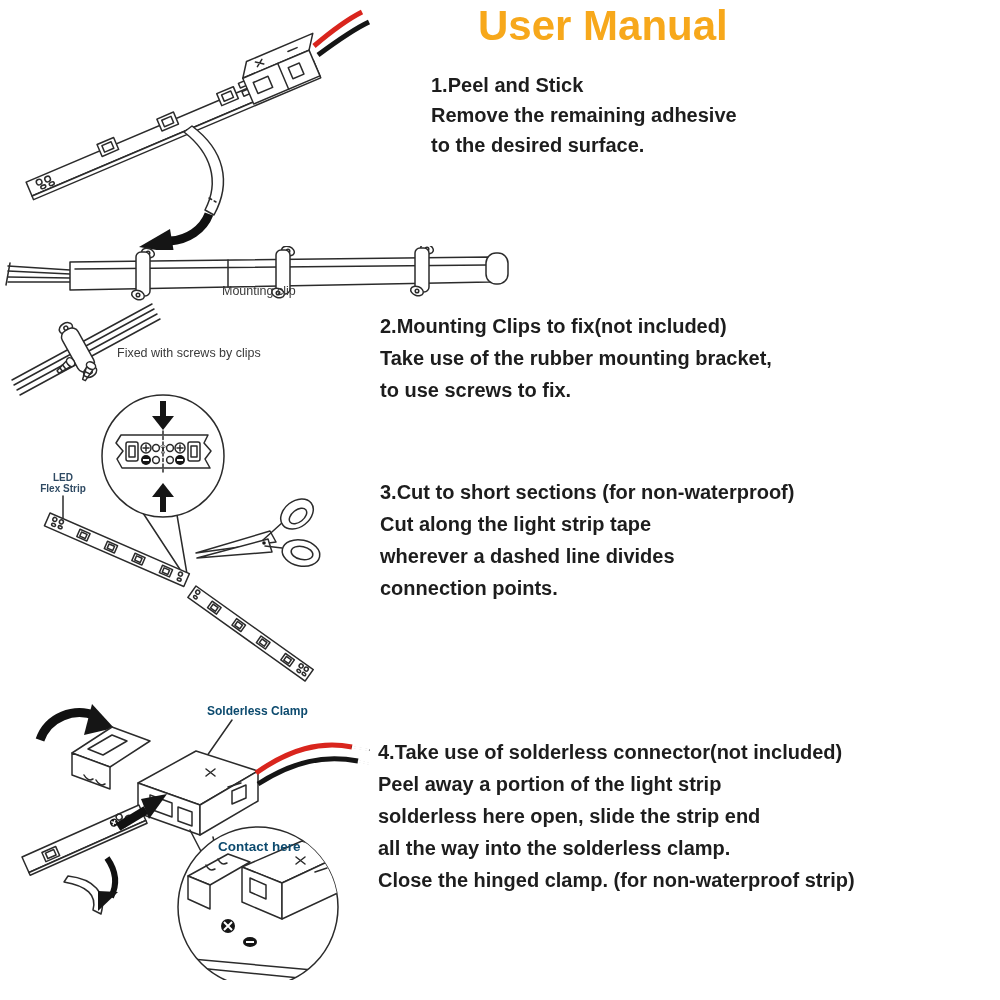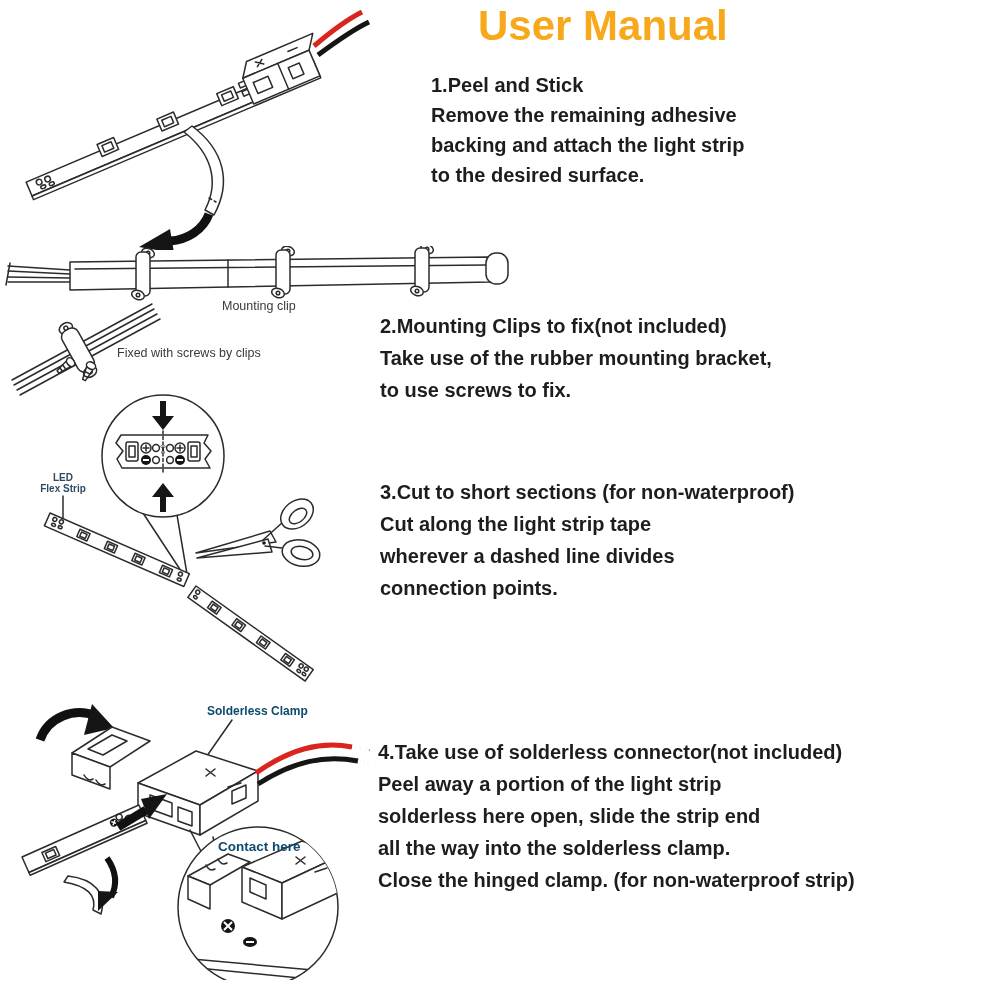--- a/index.html
+++ b/index.html
@@ -322,33 +322,32 @@
       <line class="lnf" x1="305" y1="177" x2="317" y2="173" stroke-width="2.4"></line>
       <polygon class="ln" points="240,183 256,190 256,204 240,197"></polygon>
 
       <circle class="blk" cx="218" cy="231" r="7"></circle>
         <path d="M214,227 l8,8 M222,227 l-8,8" stroke="#fff" stroke-width="2"></path>
       <ellipse class="blk" cx="240" cy="247" rx="7" ry="5"></ellipse>
         <line x1="236" y1="247" x2="244" y2="247" stroke="#fff" stroke-width="2"></line>
     </g>
   </svg>
 
-  <div class="illab" style="left:222px;top:299px;">Mounting clip</div>
+  <div class="illab" style="left:222px;top:284px;">Mounting clip</div>
   <div class="illab" style="left:117px;top:346px;text-align:right;">Fixed with screws by clips</div>
   <div id="led-label">
     <div>LED</div>
     <div>Flex Strip</div>
   </div>
   <div class="illab bold" style="left:207px;top:704px;font-size:12px;">Solderless Clamp</div>
   <div class="illab bold" style="left:218px;top:839px;font-size:13.5px;">Contact here</div>
 
   <div id="step1" class="step">
     <div>1.Peel and Stick</div>
     <div>Remove the remaining adhesive</div>
-    <div>backing and attach the light strip</div>
     <div>to the desired surface.</div>
   </div>
 
   <div id="step2" class="step">
     <div>2.Mounting Clips to fix(not included)</div>
     <div>Take use of the rubber mounting bracket,</div>
     <div>to use screws to fix.</div>
   </div>
 
   <div id="step3" class="step">

